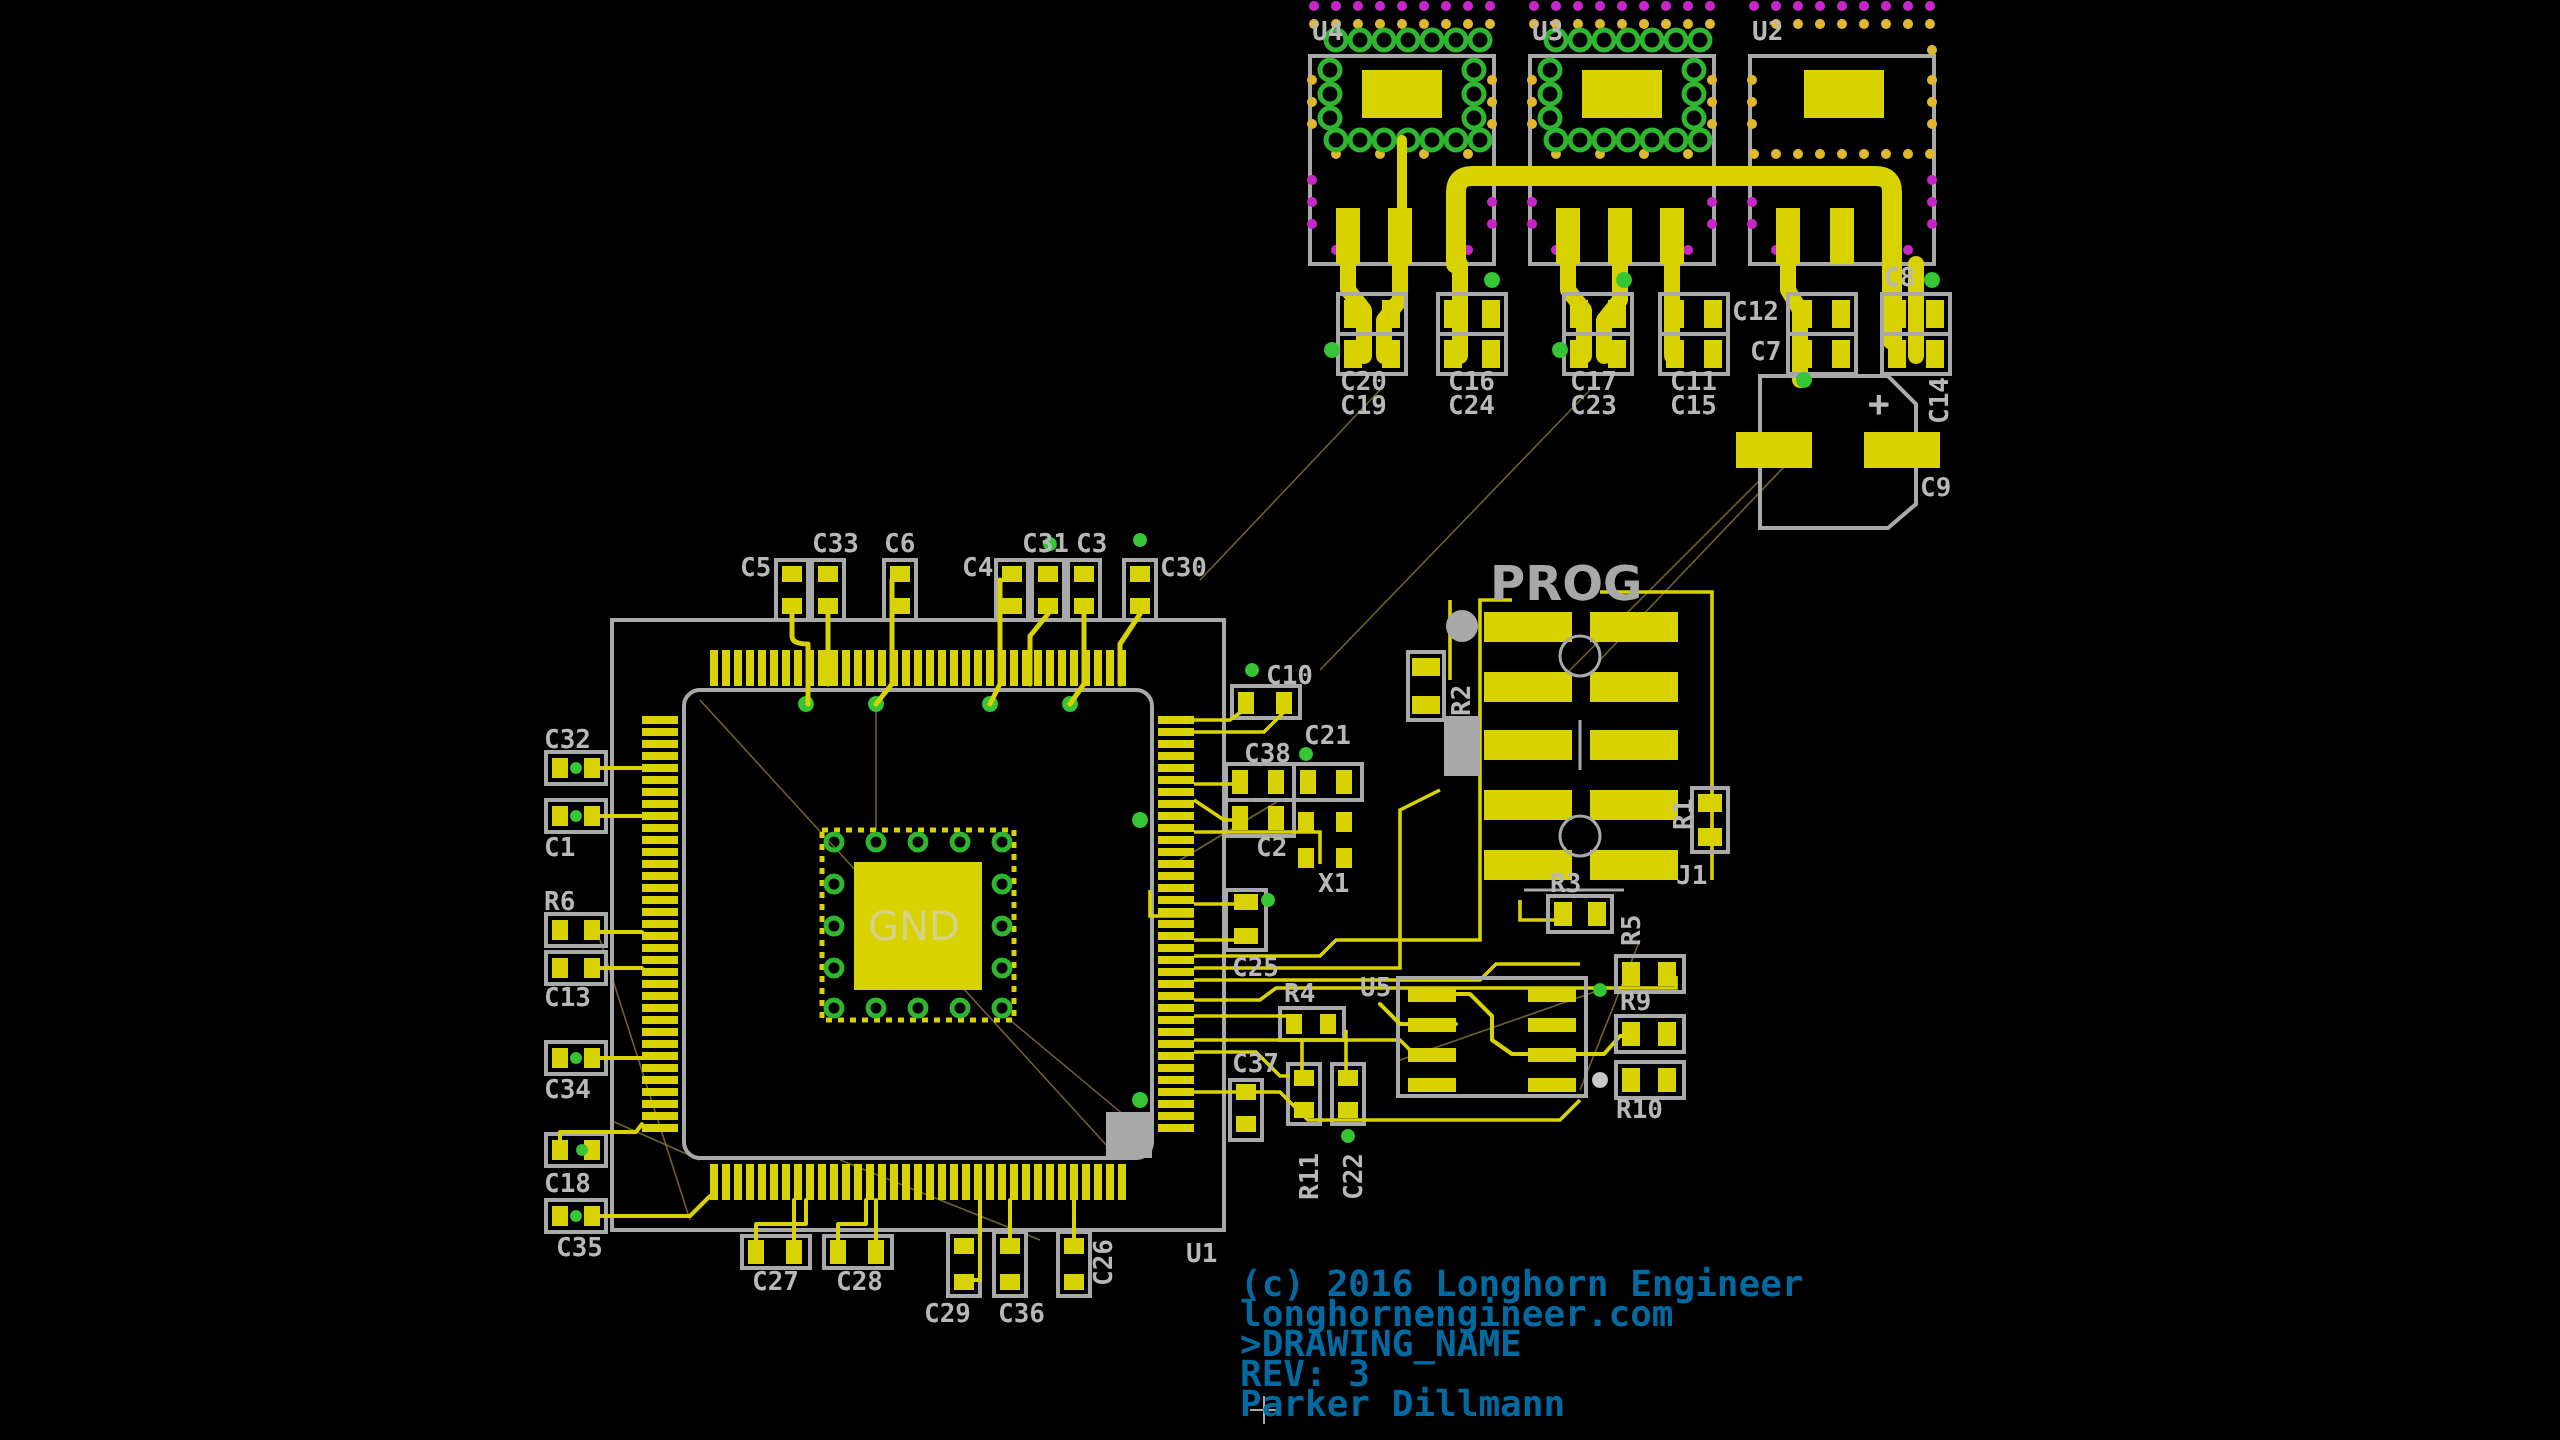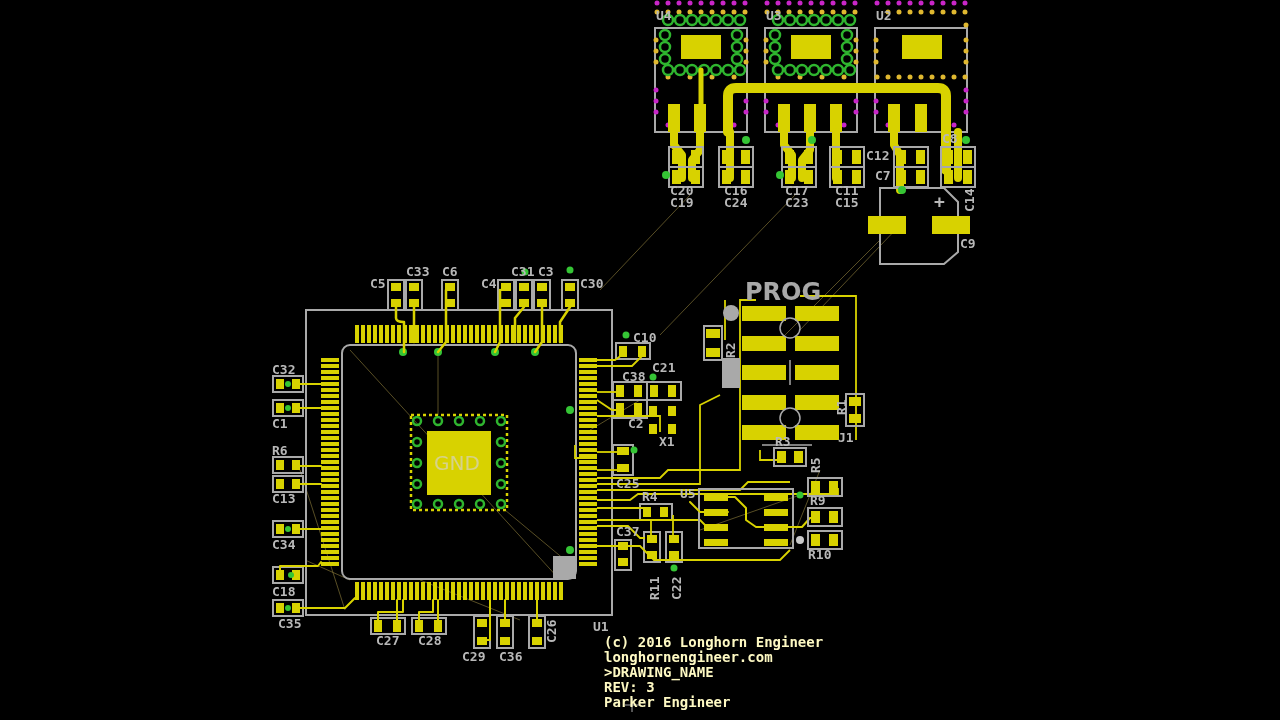--- a/index.html
+++ b/index.html
@@ -7,21 +7,21 @@
   #board{position:absolute;left:0;top:0;width:1280px;height:720px;}
   .silk{fill:none;stroke:#a9a9a9;stroke-width:2;}
   .pad{fill:#d8d200;}
   .trace{fill:none;stroke:#d8d200;stroke-linecap:round;stroke-linejoin:round;}
   .air{stroke:#8a7a3a;stroke-width:0.8;fill:none;opacity:.8;}
   .via{fill:none;stroke:#2fb52f;stroke-width:2.5;}
   .viad{fill:#35c535;}
   .mag{fill:#c826c8;}
   .ydot{fill:#e0b830;}
   .lbl{fill:#b8b8b8;font-family:"DejaVu Sans Mono",monospace;font-size:13px;font-weight:bold;}
-  .notes{position:absolute;left:604px;top:635px;color:#fef9c3;font-family:"DejaVu Sans Mono",monospace;font-size:14px;font-weight:bold;line-height:15px;}
+  .notes{position:absolute;left:620px;top:635px;color:#0369a1;font-family:"DejaVu Sans Mono",monospace;font-size:18px;font-weight:bold;line-height:15px;}
   .notes div{white-space:pre;}
   .prog{fill:#a8a8a8;font-family:"DejaVu Sans",sans-serif;font-size:24px;font-weight:bold;}
   .gnd{fill:#d6d28a;font-family:"DejaVu Sans",sans-serif;font-size:20px;}
 </style>
 </head>
 <body>
 
 <svg id="board" viewBox="0 0 1280 720" xmlns="http://www.w3.org/2000/svg">
 
   <g>
@@ -747,14 +747,14 @@
   </g>
 
   <path d="M625 705 H640 M632 698 V712" stroke="#a9a9a9" stroke-width="1"></path>
 </svg>
 
 <div class="notes">
   <div>(c) 2016 Longhorn Engineer</div>
   <div>longhornengineer.com</div>
   <div>&gt;DRAWING_NAME</div>
   <div>REV: 3</div>
-  <div>Parker Engineer</div>
+  <div>Parker Dillmann</div>
 </div>
 
 </body></html>

